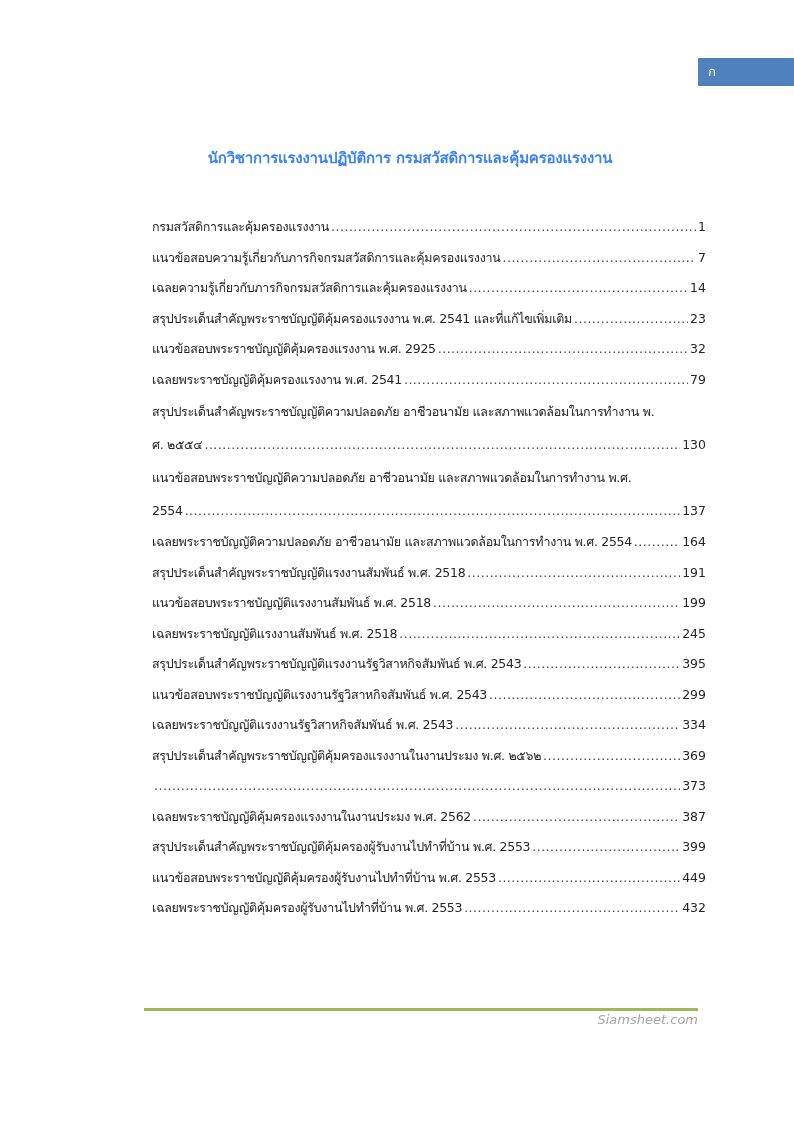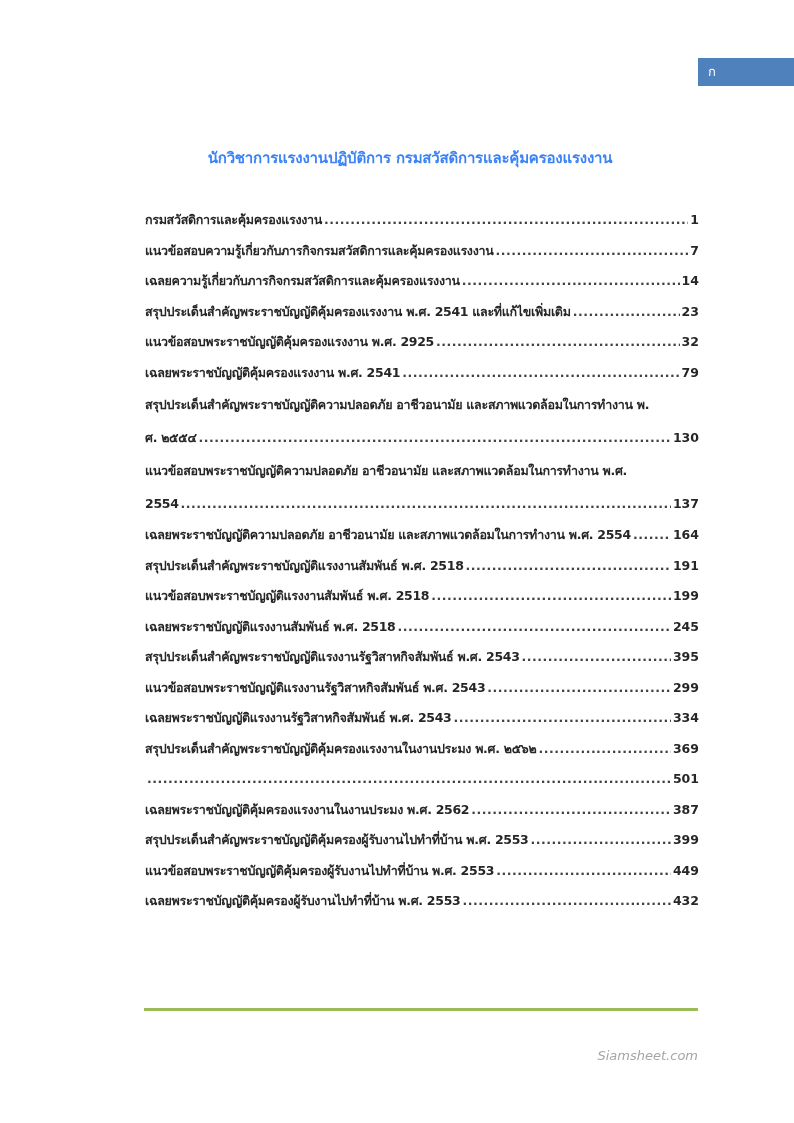--- a/index.html
+++ b/index.html
@@ -39,24 +39,23 @@
       color: #3b82f6;
       margin: 0;
       letter-spacing: -0.2px;
       padding-left: 13px;
     }
     .toc {
       position: absolute;
       left: 144px;
       top: 204px;
       width: 554px;
-      margin: 1px;
+      margin: 8px;
       padding: 0;
       list-style: none;
-      font-weight: bold;
     }
     .toc-entry {
       font-size: 12.5px;
       line-height: 30.5px;
       color: #262626;
     }
     .toc-row {
       display: flex;
       align-items: baseline;
       white-space: nowrap;
@@ -91,21 +90,21 @@
       position: absolute;
       left: 144px;
       top: 1008px;
       width: 554px;
       height: 3px;
       background: #9bbb59;
     }
     .footer-text {
       position: absolute;
       right: 96px;
-      top: 1048px;
+      top: 1012px;
       font-size: 13px;
       font-style: italic;
       color: #a6a6a6;
     }
   </style>
 </head>
 <body>
 
 <div class="page-badge">
   <span>ก</span>
@@ -241,21 +240,21 @@
     <div class="toc-row">
       <span class="toc-title">สรุปประเด็นสำคัญพระราชบัญญัติคุ้มครองแรงงานในงานประมง พ.ศ. ๒๕๖๒</span>
       <span class="toc-leader"></span>
       <span class="toc-page">369</span>
     </div>
   </li>
 
   <li class="toc-entry">
     <div class="toc-row">
       <span class="toc-leader"></span>
-      <span class="toc-page">501</span>
+      <span class="toc-page">373</span>
     </div>
   </li>
 
   <li class="toc-entry">
     <div class="toc-row">
       <span class="toc-title">เฉลยพระราชบัญญัติคุ้มครองแรงงานในงานประมง พ.ศ. 2562</span>
       <span class="toc-leader"></span>
       <span class="toc-page">387</span>
     </div>
   </li>

